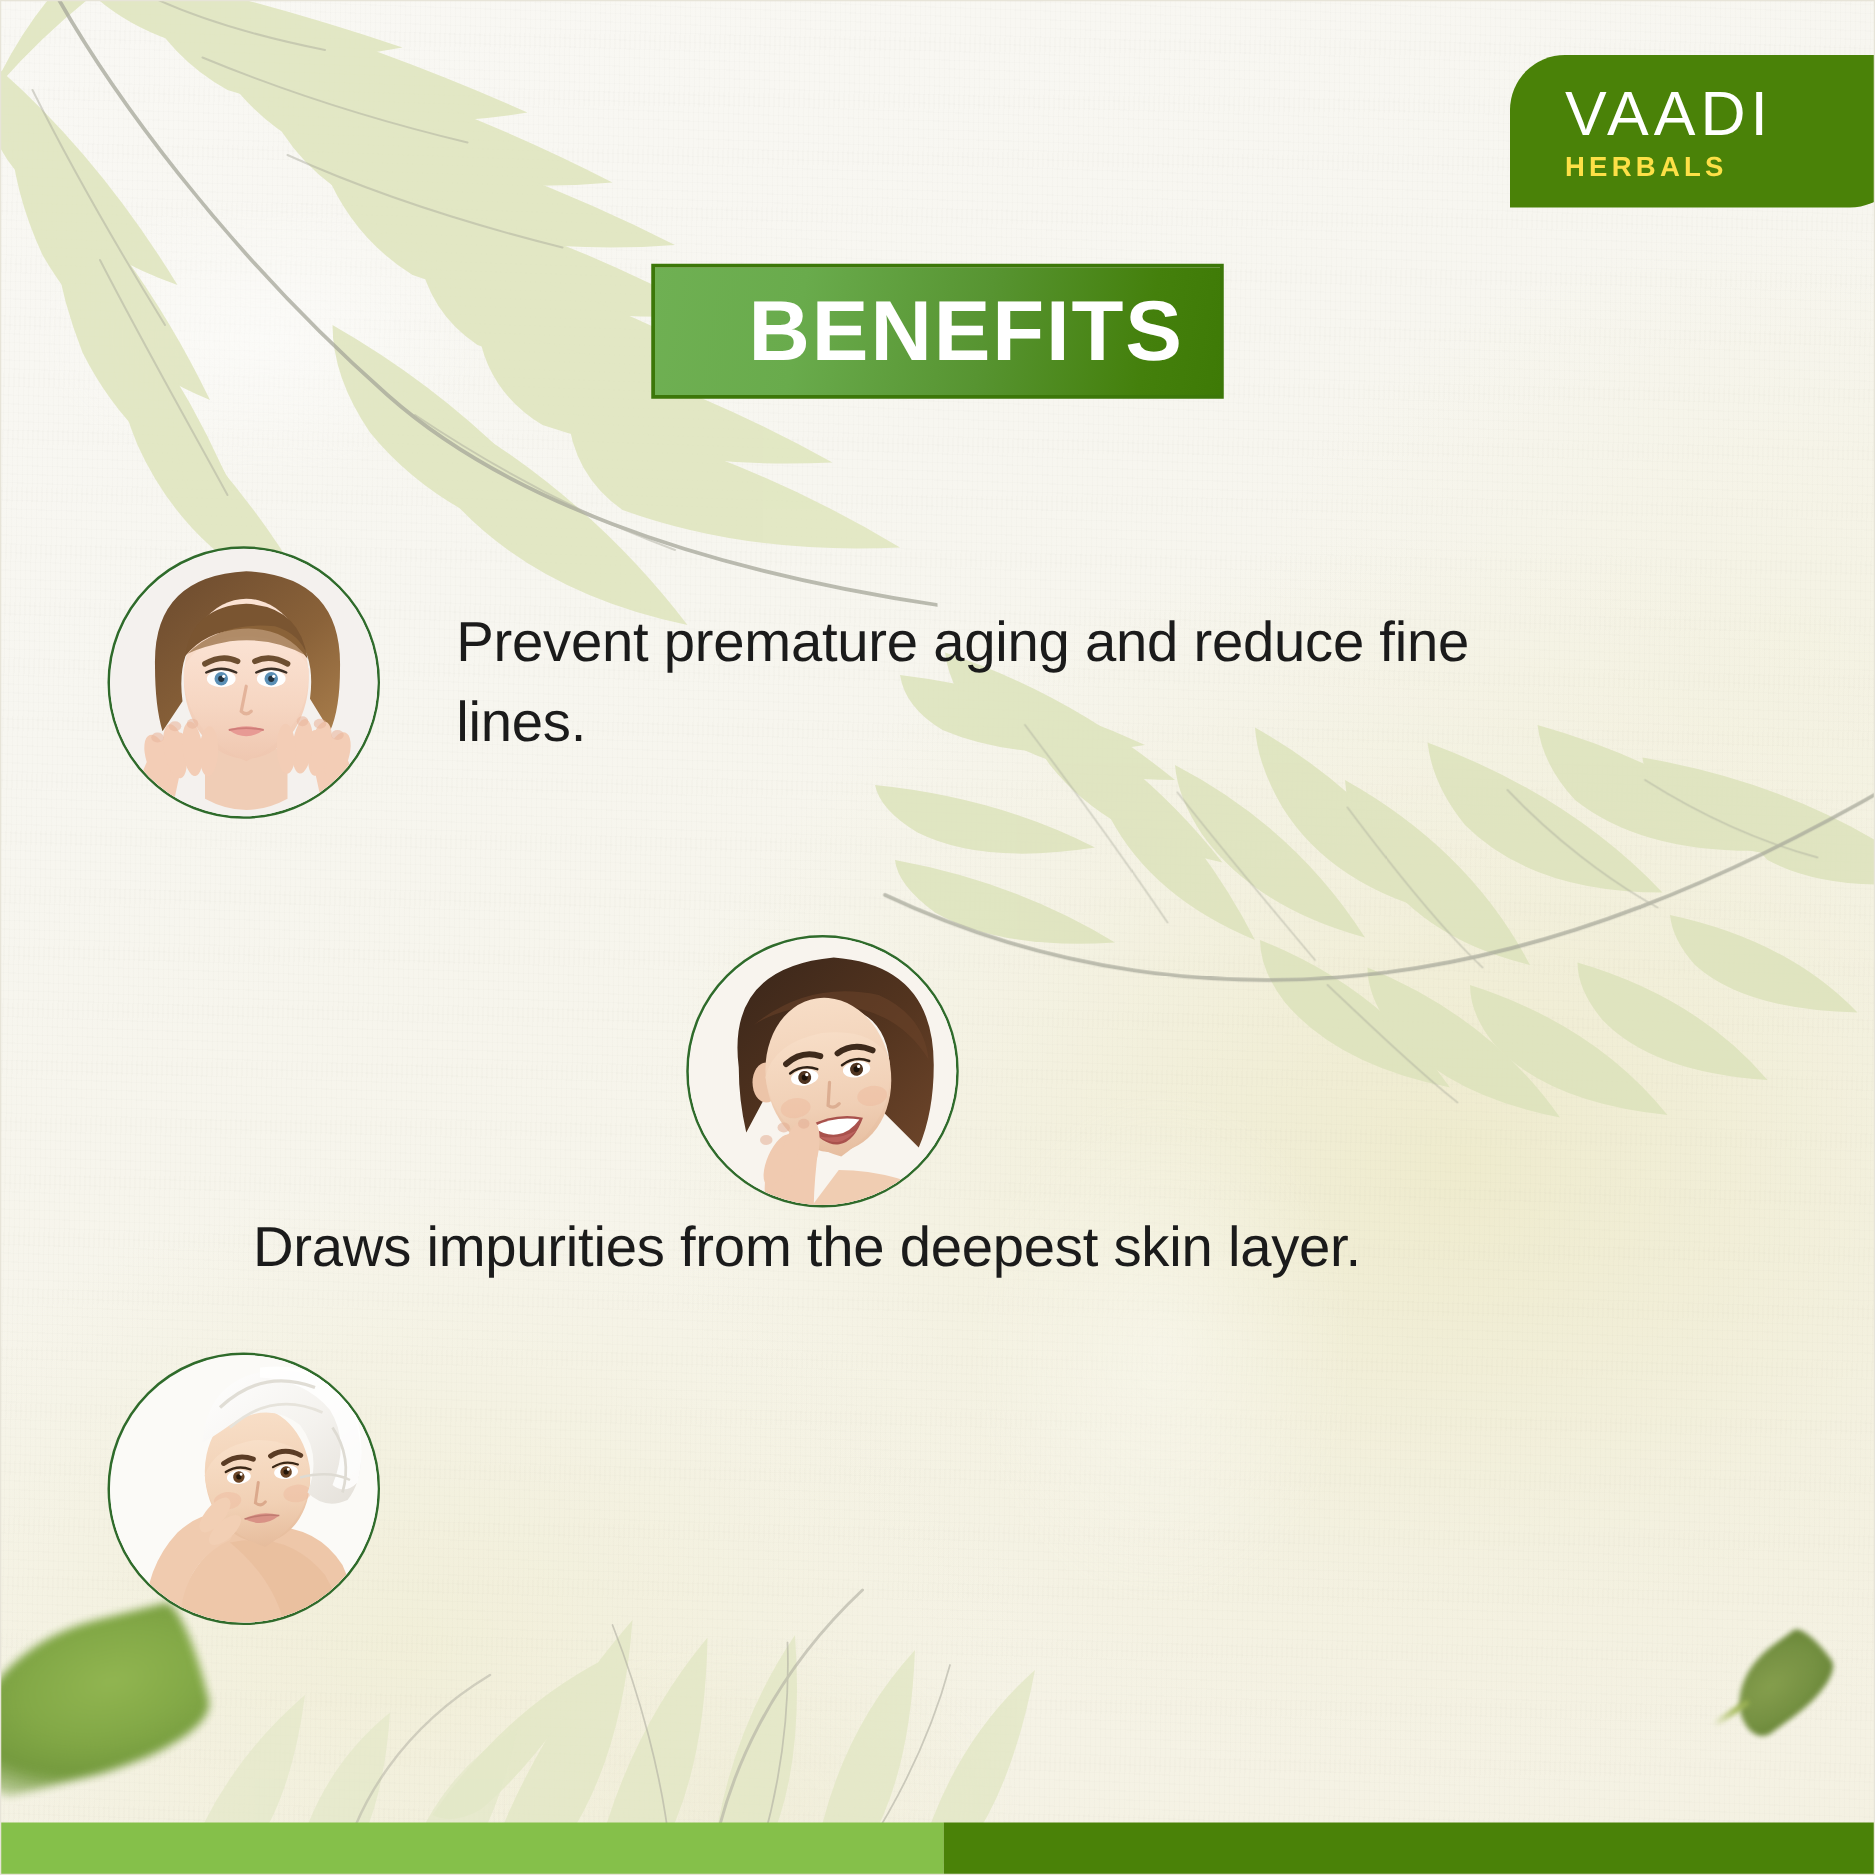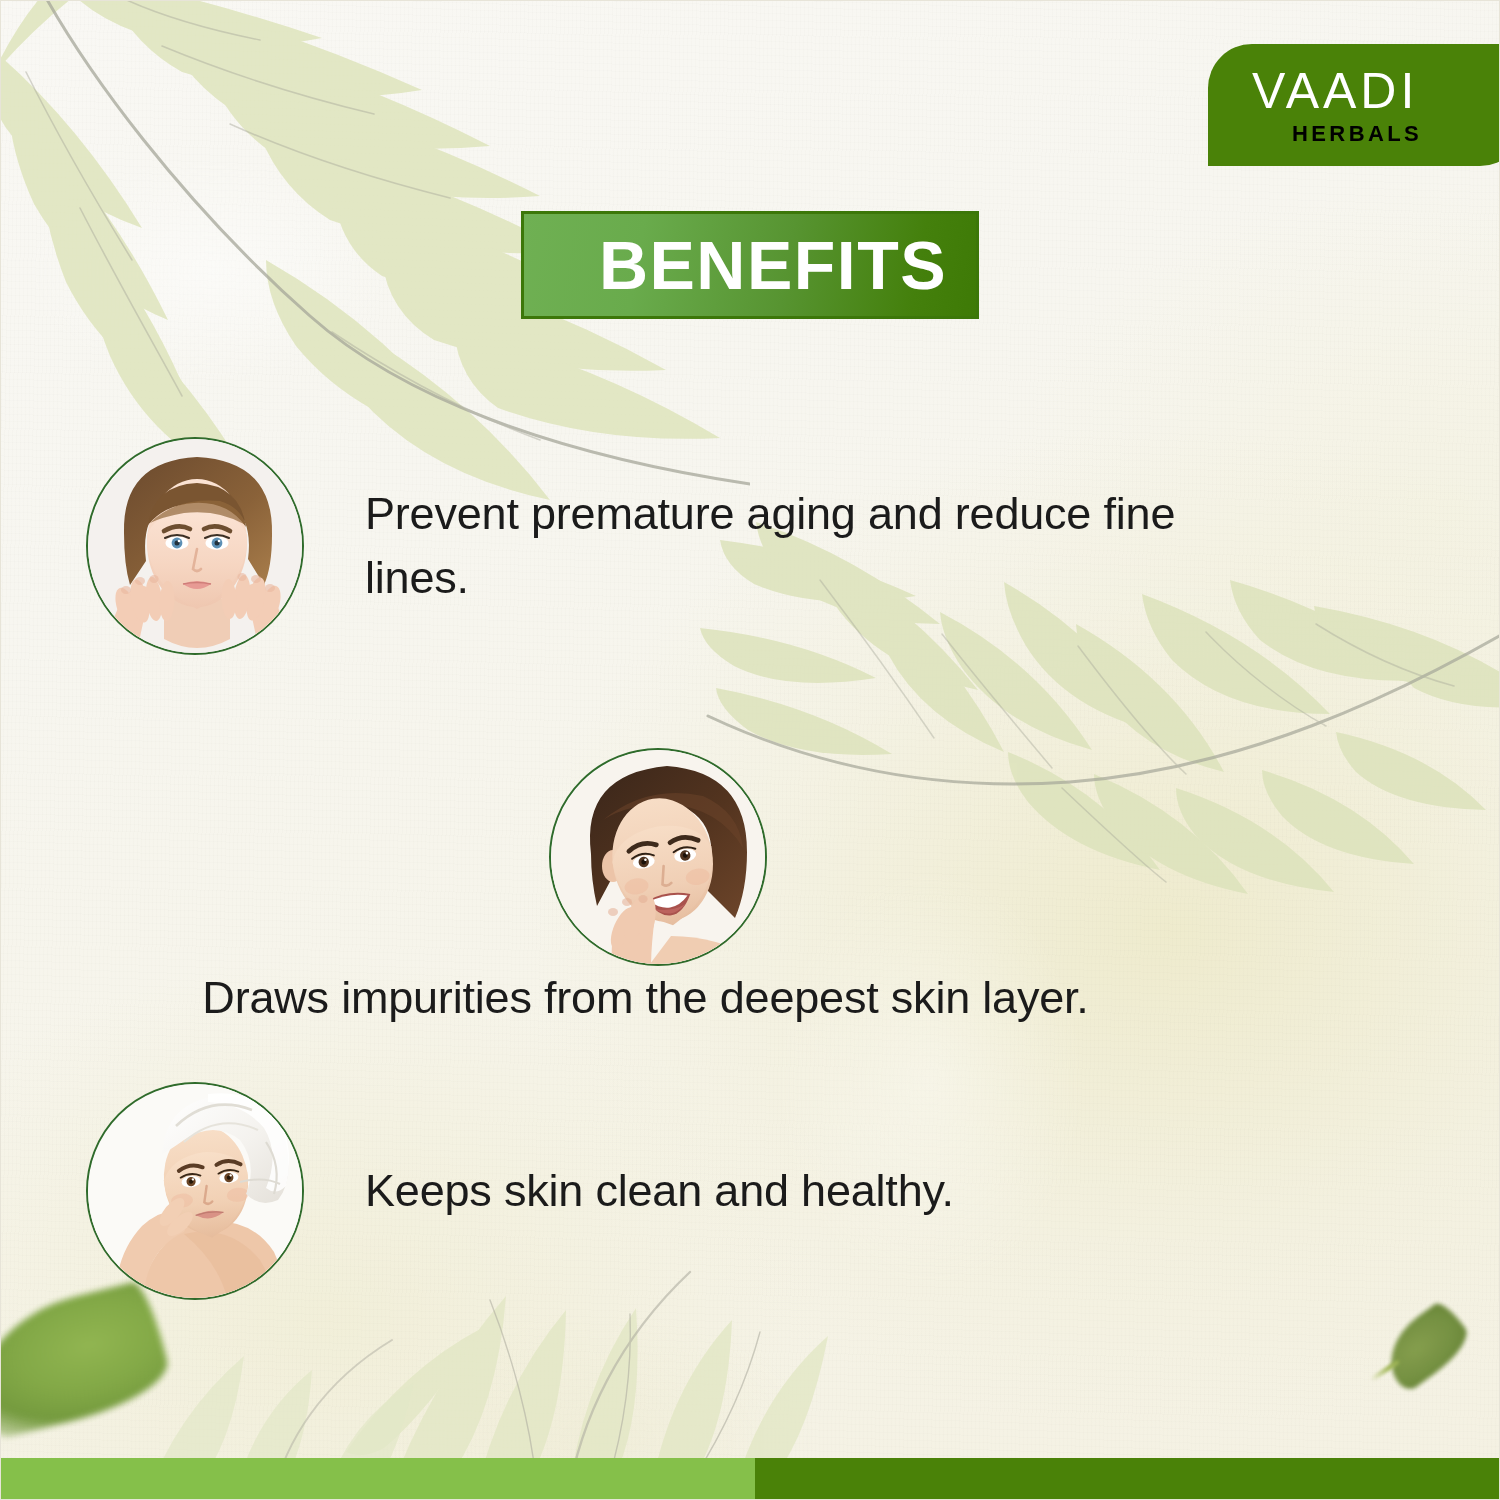--- a/index.html
+++ b/index.html
@@ -100,27 +100,26 @@
     padding-left: 44px;
   }
   #logo-badge .logo-main {
     color: #ffffff;
     font-size: 50px;
     font-weight: 400;
     letter-spacing: 4px;
     line-height: 1;
   }
   #logo-badge .logo-sub {
-    color: #000000;
+    color: #fde047;
     font-size: 22px;
     font-weight: 700;
     letter-spacing: 3.4px;
     line-height: 1;
     margin-top: 5px;
-    margin-left: 40px;
   }
 
   
   #benefits-banner {
     position: absolute;
     left: 521px;
     top: 211px;
     width: 458px;
     height: 108px;
     background: linear-gradient(100deg, #6fb053 0%, #69ab4c 26%, #579431 58%, #44800c 86%, #3e7a06 100%);
@@ -521,21 +520,20 @@
           <path d="M178 58 Q 194 82 186 110" stroke="#dedbd3" stroke-width="2.2" fill="none"></path>
           <path d="M152 98 Q 176 92 192 100" stroke="#dedbd3" stroke-width="2" fill="none"></path>
 
           <g fill="#f2cfb4">
             <ellipse cx="84" cy="128" rx="7.6" ry="17" transform="rotate(40 84 128)"></ellipse>
             <ellipse cx="92" cy="140" rx="7.2" ry="16" transform="rotate(48 92 140)"></ellipse>
           </g>
         </g>
       </svg>
     </div>
-    <div class="benefit-text">Keeps skin clean and healthy.</div>
   </div>
 
   <div id="footer-bar">
     <div id="footer-left"></div>
     <div id="footer-right"></div>
   </div>
 
   <div id="page-edge"></div>
 </div>
 

